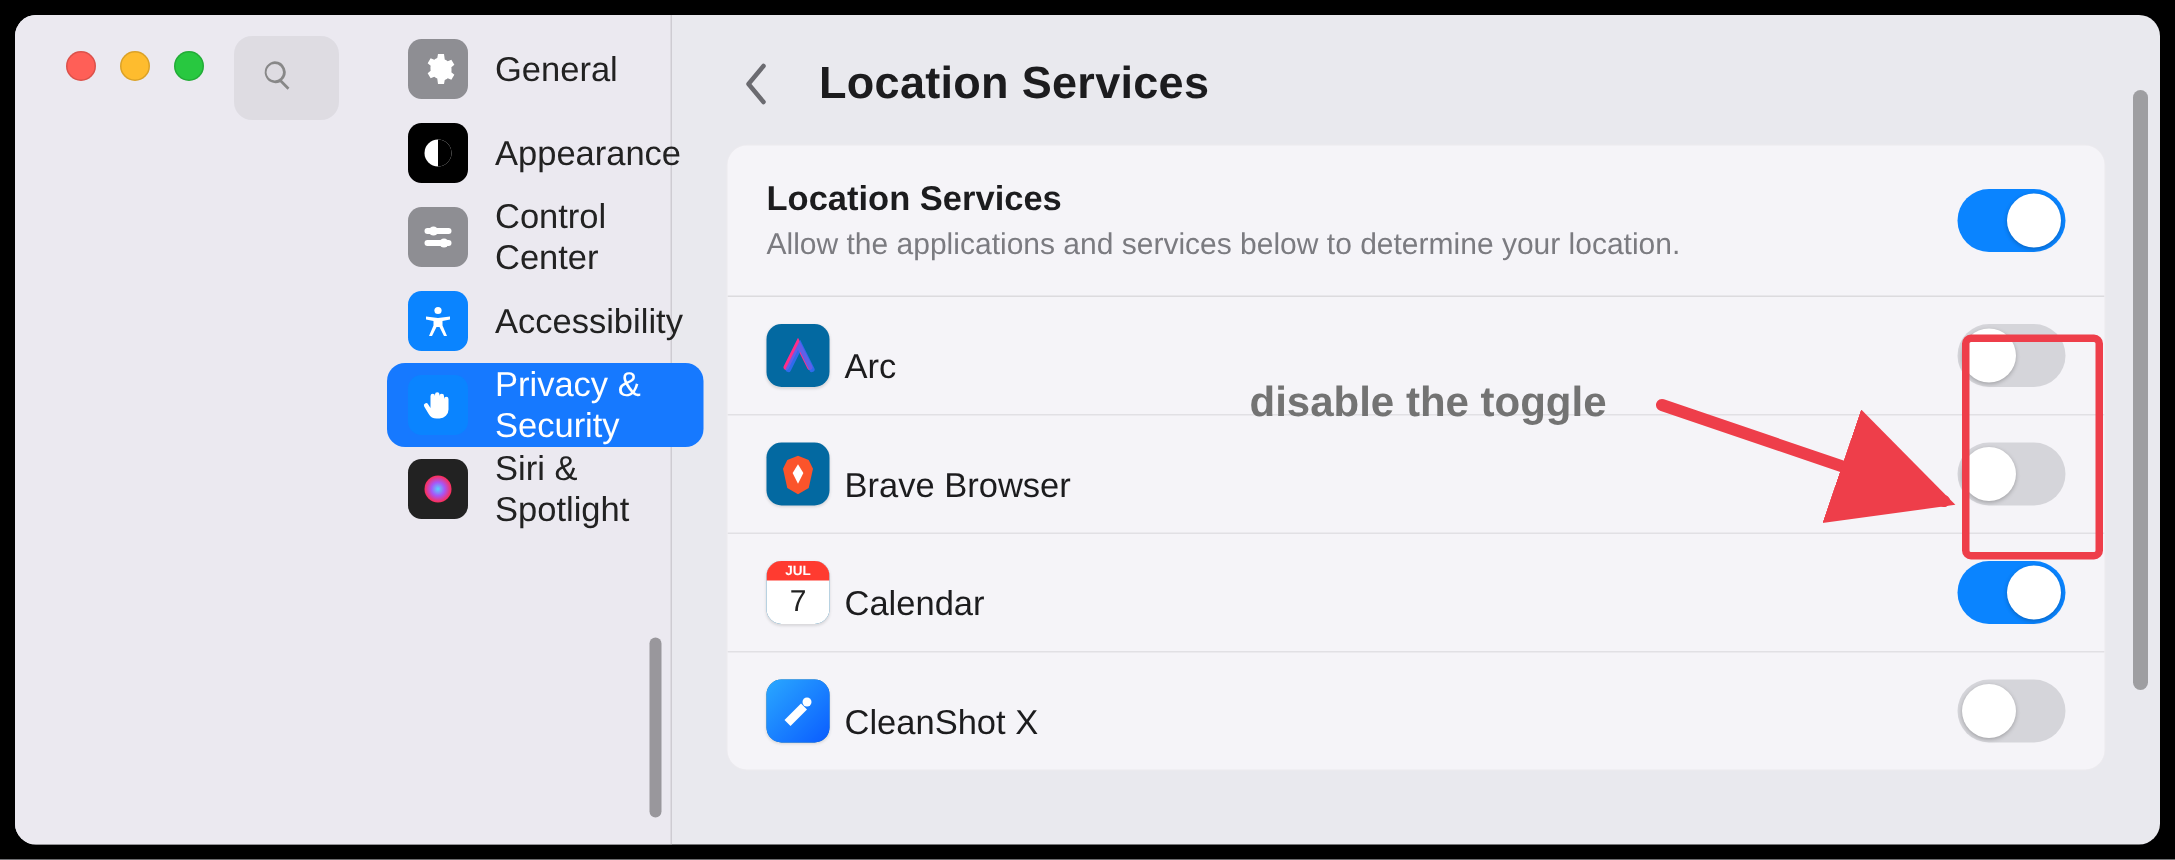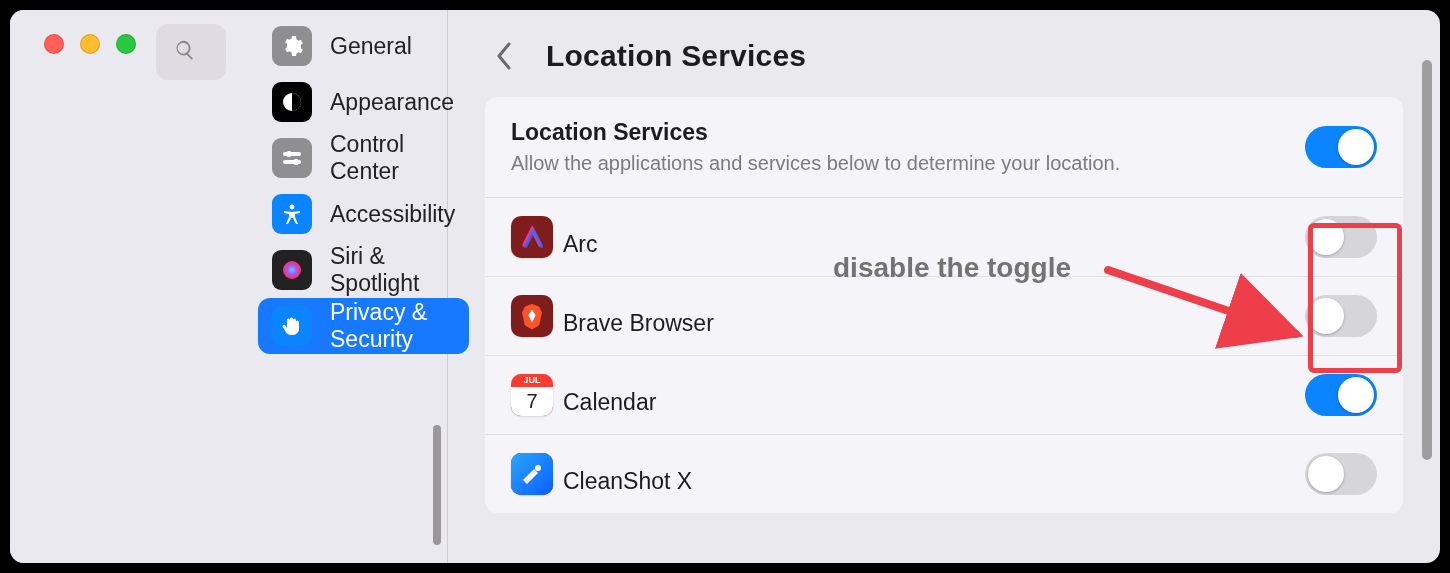--- a/index.html
+++ b/index.html
@@ -104,21 +104,21 @@
   .master-sub { font-size:20px; color:#7b7b80; margin-top:6px; }
   .row {
     display:flex; align-items:flex-end; padding:18px 26px; gap:10px;
     border-bottom:1px solid rgba(0,0,0,.08);
   }
   .row:last-child{ border-bottom:none; }
   .app-icon {
     width:42px; height:42px; border-radius:10px; flex-shrink:0;
     display:flex; align-items:center; justify-content:center;
     box-shadow: 0 1px 2px rgba(0,0,0,.12);
-    background:#7f1d1d;
+    background:#0369a1;
   }
   .app-name { flex:1; font-size:23px; color:#1c1c1e; }
 
   
   .toggle { width:72px; height:42px; border-radius:21px; position:relative; flex-shrink:0; cursor:pointer;}
   .toggle.on { background:#0a84ff; }
   .toggle.off { background:#d5d5da; }
   .knob {
     position:absolute; top:3px; width:36px; height:36px; border-radius:50%;
     background:#fff; box-shadow:0 1px 3px rgba(0,0,0,.25);
@@ -195,43 +195,43 @@
           <span>Control Center</span>
         </div>
         <div class="nav-item">
           <span class="nav-icon" style="background:#0a84ff">
             <svg viewBox="0 0 24 24">
               <circle cx="12" cy="5" r="2.4"></circle>
               <path d="M4 9l8 1 8-1v2l-5 1v3l3 7h-2l-3-6h-2l-3 6H6l3-7v-3L4 11z"></path>
             </svg>
           </span>
           <span>Accessibility</span>
+        </div>
+        <div class="nav-item selected">
+          <span class="nav-icon" style="background:#0a84ff">
+            <svg viewBox="0 0 24 24">
+              <path d="M7 12V6a1.5 1.5 0 013 0v5V5a1.5 1.5 0 013 0v6V6a1.5 1.5 0 013 0v6V8a1.5 1.5 0 013 0v7a6 6 0 01-6 6h-2a6 6 0 01-5.2-3l-3-5a1.5 1.5 0 012.6-1.5L7 14z"></path>
+            </svg>
+          </span>
+          <span>Privacy &amp; Security</span>
         </div>
         <div class="nav-item">
           <span class="nav-icon" style="background:#222222">
             <svg viewBox="0 0 24 24">
               <defs>
                 <radialGradient id="sg">
                   <stop offset="0%" stop-color="#5ad1ff"></stop>
                   <stop offset="50%" stop-color="#a855f7"></stop>
                   <stop offset="100%" stop-color="#ff2d55"></stop>
                 </radialGradient>
               </defs>
               <circle cx="12" cy="12" r="9" fill="url(#sg)"></circle>
             </svg>
           </span>
           <span>Siri &amp; Spotlight</span>
-        </div>
-        <div class="nav-item selected">
-          <span class="nav-icon" style="background:#0a84ff">
-            <svg viewBox="0 0 24 24">
-              <path d="M7 12V6a1.5 1.5 0 013 0v5V5a1.5 1.5 0 013 0v6V6a1.5 1.5 0 013 0v6V8a1.5 1.5 0 013 0v7a6 6 0 01-6 6h-2a6 6 0 01-5.2-3l-3-5a1.5 1.5 0 012.6-1.5L7 14z"></path>
-            </svg>
-          </span>
-          <span>Privacy &amp; Security</span>
         </div>
       </nav>
     <div class="sidebar-scrollbar"></div>
   </aside>
 
   <section class="main">
     <div class="header">
       <div class="back">
         <svg viewBox="0 0 18 30">
             <polyline points="14,3 4,15 14,27"></polyline>

